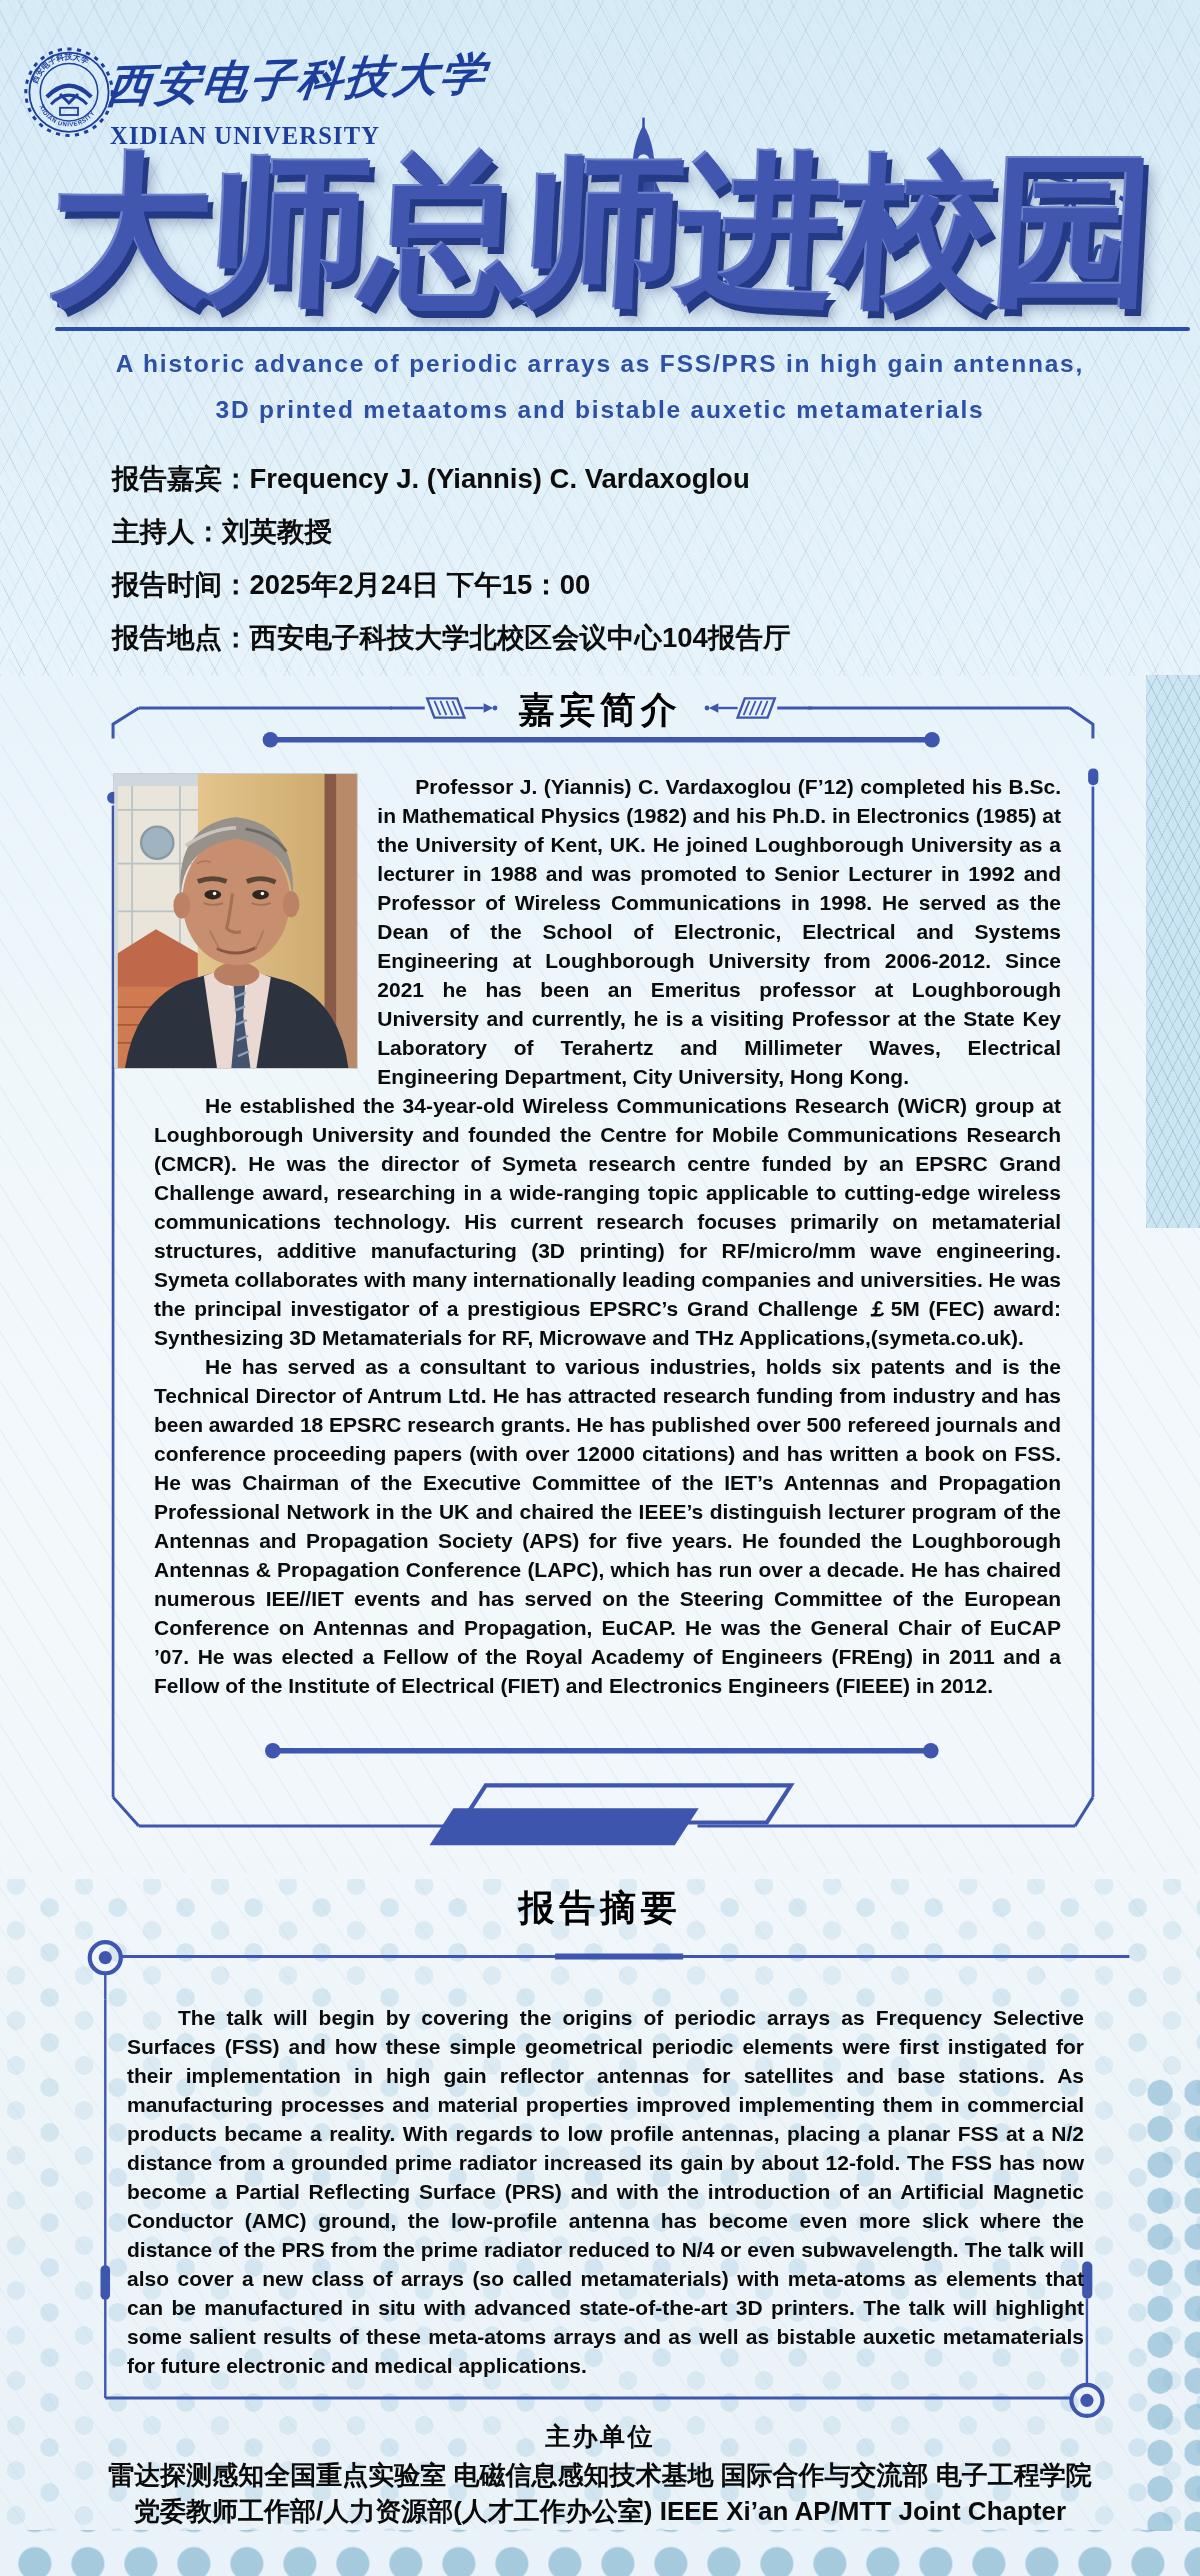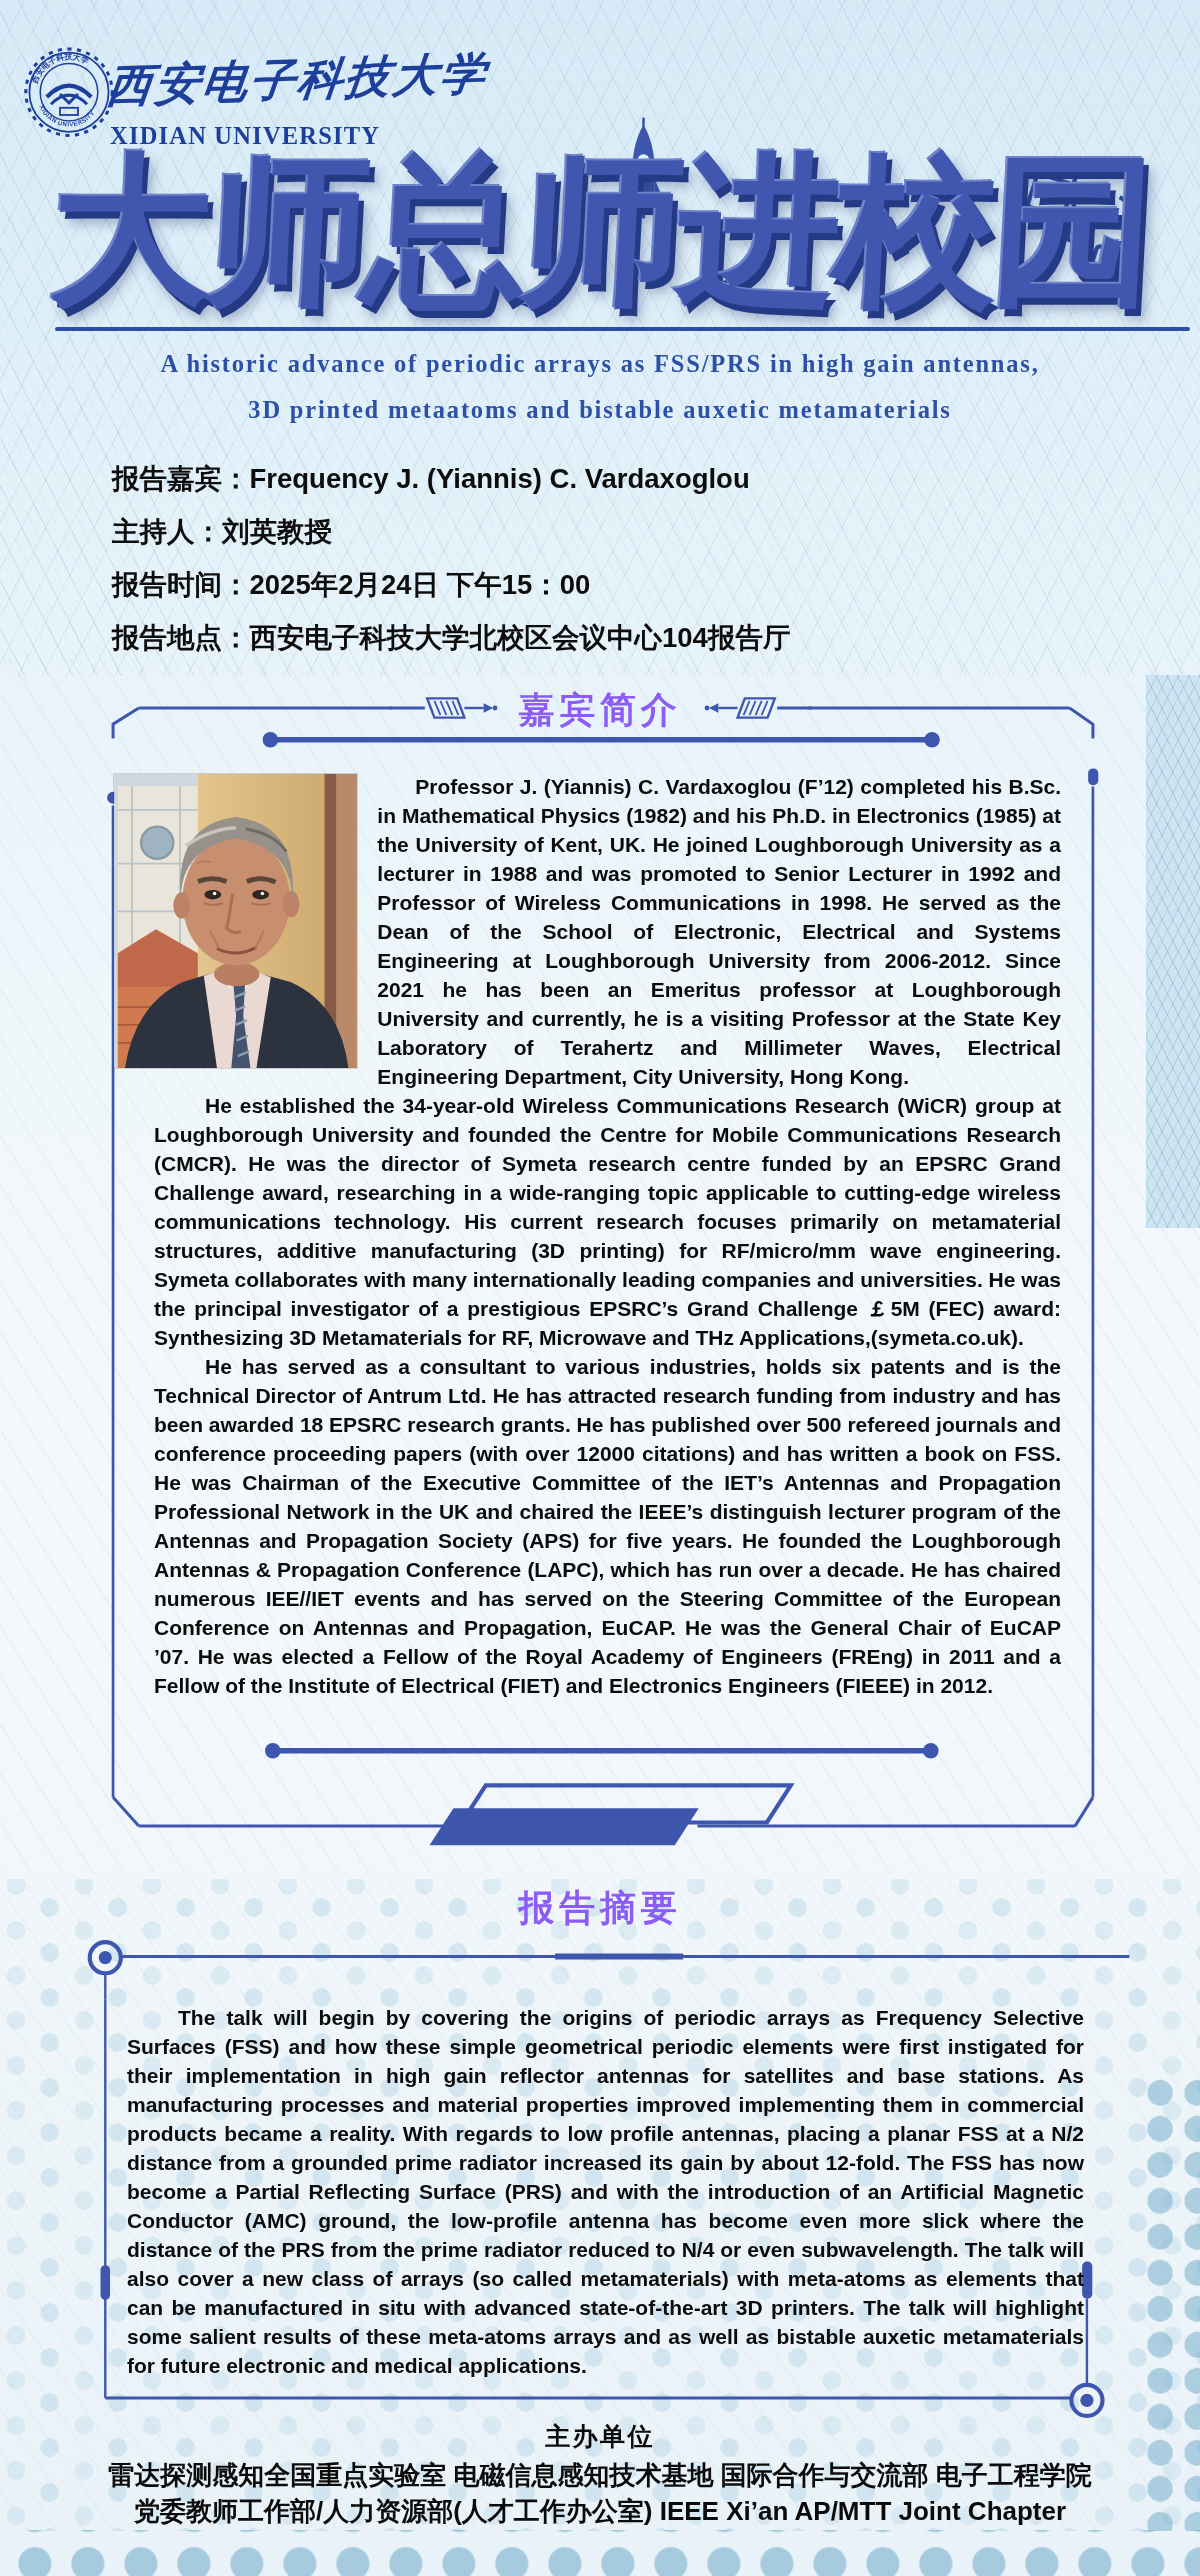--- a/index.html
+++ b/index.html
@@ -36,27 +36,27 @@
     font-family:"DejaVu Serif","Liberation Serif",serif;font-style:italic;
     transform:skewX(-8deg) rotate(-2deg);letter-spacing:2.4px;white-space:nowrap;}
   .logo-en{left:110px;top:122px;font-size:24.5px;font-weight:bold;color:#1d3f9b;
     font-family:"Liberation Serif",serif;letter-spacing:1.2px;white-space:nowrap;}
   .main-title{left:18px;top:145px;width:1164px;text-align:center;font-size:163px;line-height:1.05;
     font-weight:900;color:#4156ae;letter-spacing:-6px;white-space:nowrap;
     text-shadow:-2.4px -2.4px 0 #6d82c9, 5.4px 6.6px 0 #253a84, 8.4px 10.8px 13px rgba(25,40,100,.35);
     transform:skewX(-3deg);}
   .divider{left:55px;top:327px;width:1135px;height:4.2px;background:#2b4da6;border-radius:2.4px;}
   .subtitle{left:0;width:1200px;text-align:center;font-weight:bold;color:#2d4fa4;
-    font-family:Liberation Serif, serif;font-size:24.5px;letter-spacing:1.8px;white-space:nowrap;}
+    font-family:Liberation Sans, sans-serif;font-size:24.5px;letter-spacing:1.8px;white-space:nowrap;}
   .subtitle.s1{top:350px;} .subtitle.s2{top:396px;}
   
   .info{left:112px;top:462px;width:1017px;}
   .info-row{margin-bottom:19px;font-size:27.5px;line-height:34px;font-weight:bold;color:#0d0d0d;white-space:nowrap;}
   
-  .sec-title{left:0;width:1200px;text-align:center;font-size:36px;font-weight:900;color:#8b5cf6;letter-spacing:4.8px;}
+  .sec-title{left:0;width:1200px;text-align:center;font-size:36px;font-weight:900;color:#000000;letter-spacing:4.8px;}
   .bio-title{top:686px;} .abs-title{top:1884px;}
   
   .bio-text{left:114px;top:772px;width:947px;font-size:21px;line-height:29px;font-weight:bold;
     color:#0b0b0b;text-align:justify;}
   .bio-text p{margin:0;text-indent:51px;padding-left:40px;}
   .bio-text p.first{text-indent:38px;}
   .photo-float{float:left;width:243px;height:294px;margin:2.4px 20.3px 6px 0;
     box-shadow:0 0 0 0.6px rgba(90,70,60,.35);}
   
   .abs-text{left:115px;top:1991px;width:981px;font-size:21px;line-height:29px;font-weight:bold;

